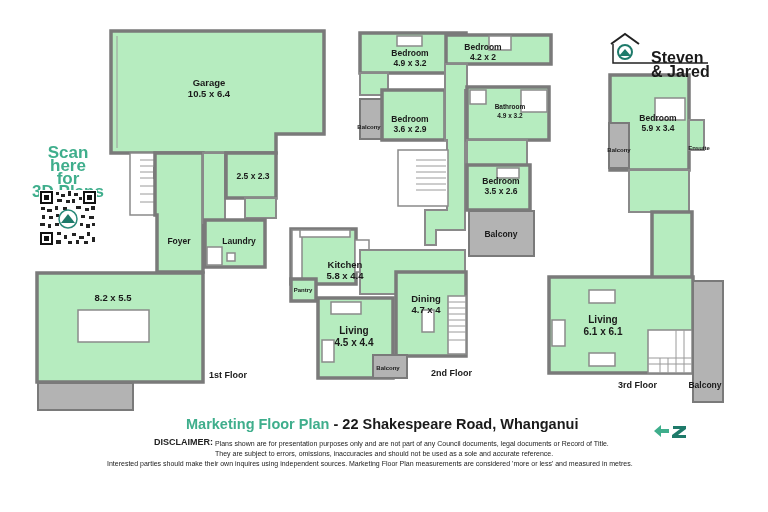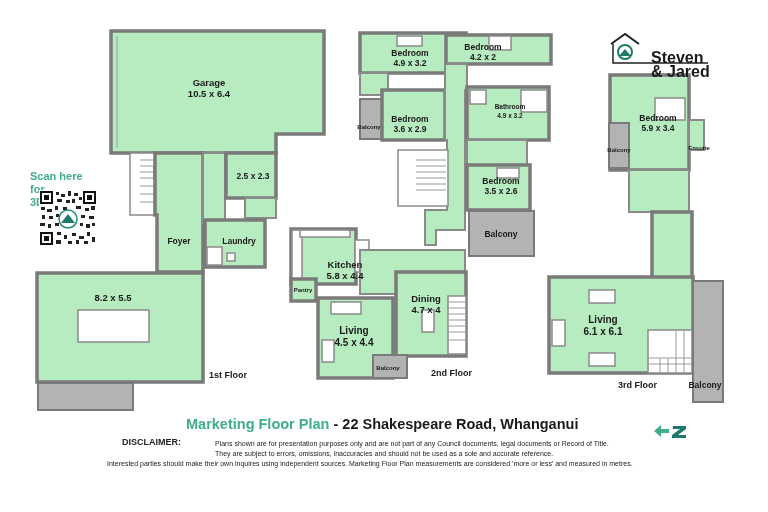--- a/index.html
+++ b/index.html
@@ -6,31 +6,31 @@
   body{width:768px;height:512px;position:relative;overflow:hidden;font-family:"Liberation Sans",sans-serif;}
   svg.plan{position:absolute;left:0;top:0;width:768px;height:512px;}
   .room{fill:#b6ecbf;stroke:#7a7a7a;stroke-width:3.5;}
   .roomi{fill:#b6ecbf;stroke:#8a8a8a;stroke-width:2;}
   .balc{fill:#b3b3b3;stroke:#7a7a7a;stroke-width:2;}
   .thin{stroke:#9a9a9a;stroke-width:1;fill:none;}
   .white{fill:#fff;stroke:#8a8a8a;stroke-width:1.5;}
   .lbl{font-family:"Liberation Sans",sans-serif;font-weight:bold;fill:#1a1a1a;text-anchor:middle;}
   .lblsm{font-family:"Liberation Sans",sans-serif;font-weight:bold;fill:#1a1a1a;text-anchor:middle;font-size:6px;}
   .floor{font-family:"Liberation Sans",sans-serif;font-weight:bold;fill:#1a1a1a;font-size:9px;}
-  .scan{position:absolute;left:30px;top:146px;width:76px;color:#3fae8c;font-weight:bold;font-size:11px;line-height:13px;margin-top:24px;}
+  .scan{position:absolute;left:30px;top:146px;width:76px;text-align:center;color:#3fae8c;font-weight:bold;font-size:17px;line-height:13px;}
   .qr{position:absolute;left:39px;top:190px;width:58px;height:56px;}
   .logo{position:absolute;left:608px;top:32px;width:102px;height:36px;}
   .logo-text{position:absolute;left:651px;top:36px;font-weight:bold;font-size:16px;line-height:14px;color:#1a1a1a;margin-top:15px;}
   .title{position:absolute;left:186px;top:416px;font-size:14.5px;font-weight:bold;white-space:nowrap;}
   .title .t1{color:#3fae8c;}
   .title .t2{color:#1a1a1a;}
   .north{position:absolute;left:652px;top:423px;width:40px;height:16px;}
   .disc{position:absolute;left:0;top:438px;width:768px;font-size:7px;color:#222;line-height:9.5px;}
   .disc .row{position:absolute;white-space:nowrap;}
-  .disc .dh{font-weight:bold;font-size:9px;}
+  .disc .dh{font-weight:bold;font-size:9px;margin-left:32px;}
 </style>
 </head>
 <body>
 
 <svg class="plan" viewBox="0 0 768 512">
 
   <g>
 
     <path class="room" d="M111,31 L324,31 L324,134 L276,134 L276,153 L111,153 Z"></path>
     <line class="thin" x1="117" y1="36" x2="117" y2="148"></line>

